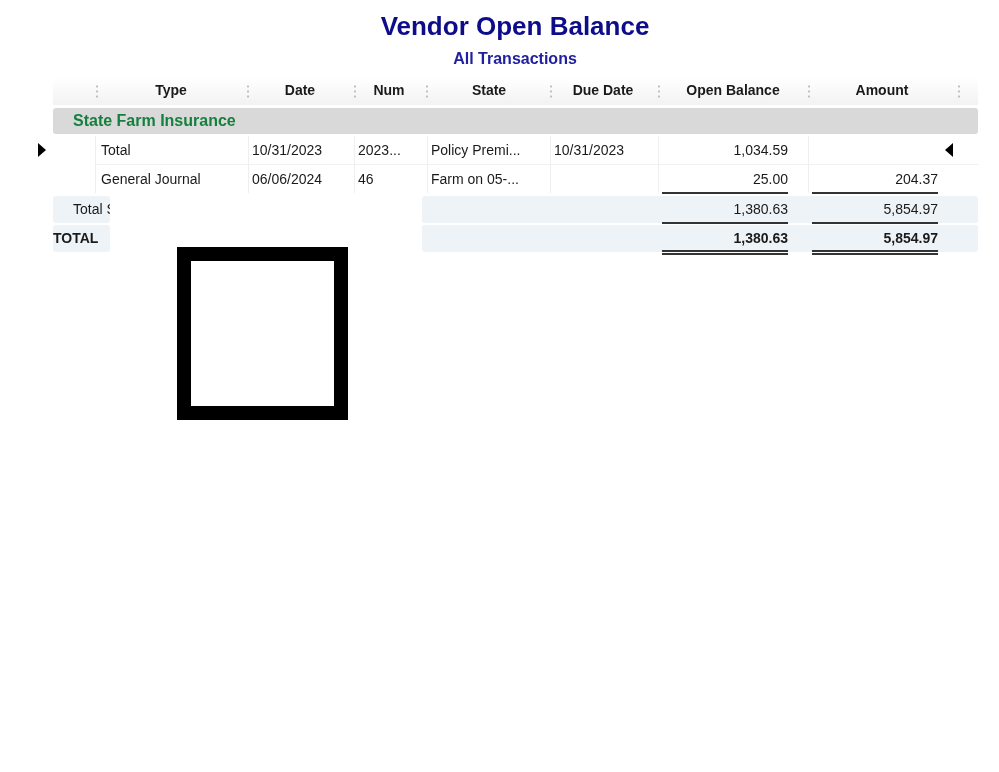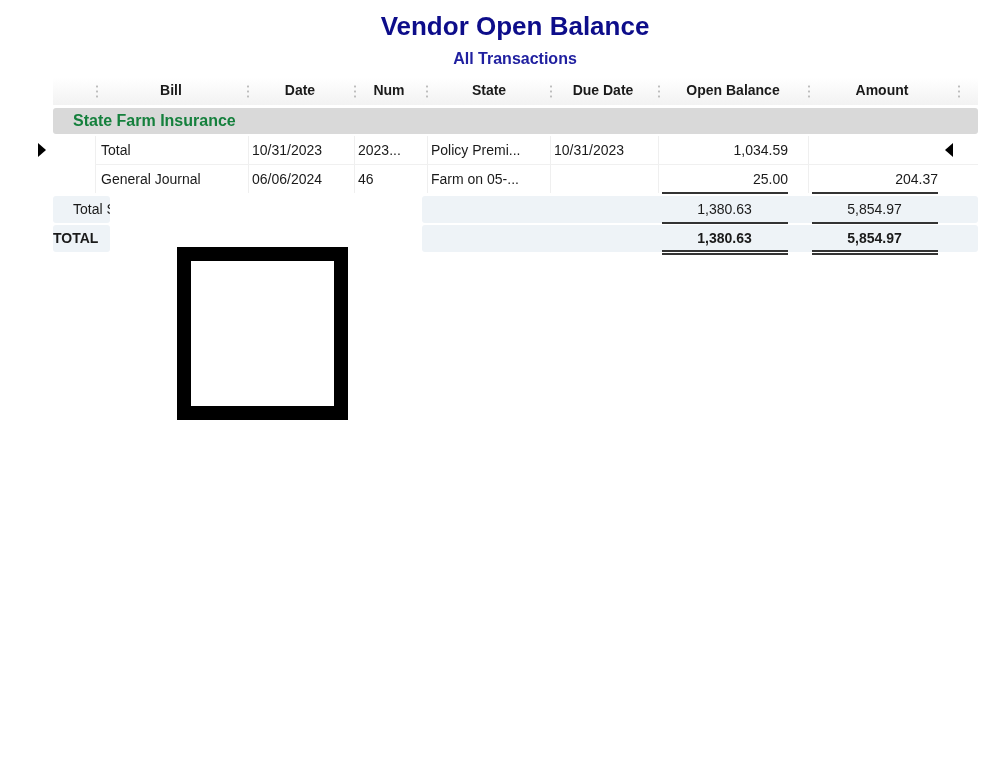--- a/index.html
+++ b/index.html
@@ -35,41 +35,41 @@
     .row-pointer-left { position: absolute; left: 38px; top: 143px; width: 0; height: 0;
                         border-top: 7px solid transparent; border-bottom: 7px solid transparent;
                         border-left: 8px solid #000; }
     .row-pointer-right { position: absolute; left: 945px; top: 143px; width: 0; height: 0;
                          border-top: 7px solid transparent; border-bottom: 7px solid transparent;
                          border-right: 8px solid #000; }
 
     .total-row { position: absolute; left: 53px; width: 925px; height: 27px; }
     .total-bg { position: absolute; top: 0; height: 27px; background: #eef3f7; border-radius: 3px; }
     .tcell { position: absolute; top: 0; height: 27px; line-height: 27px; font-size: 14px; color: #1a1a1a;
-             text-align: center; white-space: nowrap; }
+             text-align: right; white-space: nowrap; }
     .tlabel { position: absolute; top: 0; height: 27px; line-height: 27px; font-size: 14px; color: #1a1a1a;
               white-space: nowrap; overflow: hidden; }
     .bold { font-weight: bold; }
 
     .underline-single { position: absolute; height: 2px; background: #333; }
     .underline-double { position: absolute; height: 5px; border-top: 2px solid #333; border-bottom: 2px solid #333;
                         box-sizing: border-box; }
 
     .mask-box { position: absolute; left: 177px; top: 247px; width: 171px; height: 173px;
                 box-sizing: border-box; border: 14px solid #000; background: #fff; }
   </style>
 </head>
 <body>
 
 <div class="report-title">Vendor Open Balance</div>
 <div class="report-subtitle">All Transactions</div>
 
 <div class="header-row">
   <span class="grip" style="left:43px"></span>
-  <div class="hcell" style="left:46px;width:144px">Bill</div>
+  <div class="hcell" style="left:46px;width:144px">Type</div>
   <span class="grip" style="left:194px"></span>
   <div class="hcell" style="left:197px;width:100px">Date</div>
   <span class="grip" style="left:301px"></span>
   <div class="hcell" style="left:304px;width:64px">Num</div>
   <span class="grip" style="left:373px"></span>
   <div class="hcell" style="left:376px;width:120px">State</div>
   <span class="grip" style="left:497px"></span>
   <div class="hcell" style="left:500px;width:100px">Due Date</div>
   <span class="grip" style="left:605px"></span>
   <div class="hcell" style="left:608px;width:144px">Open Balance</div>

